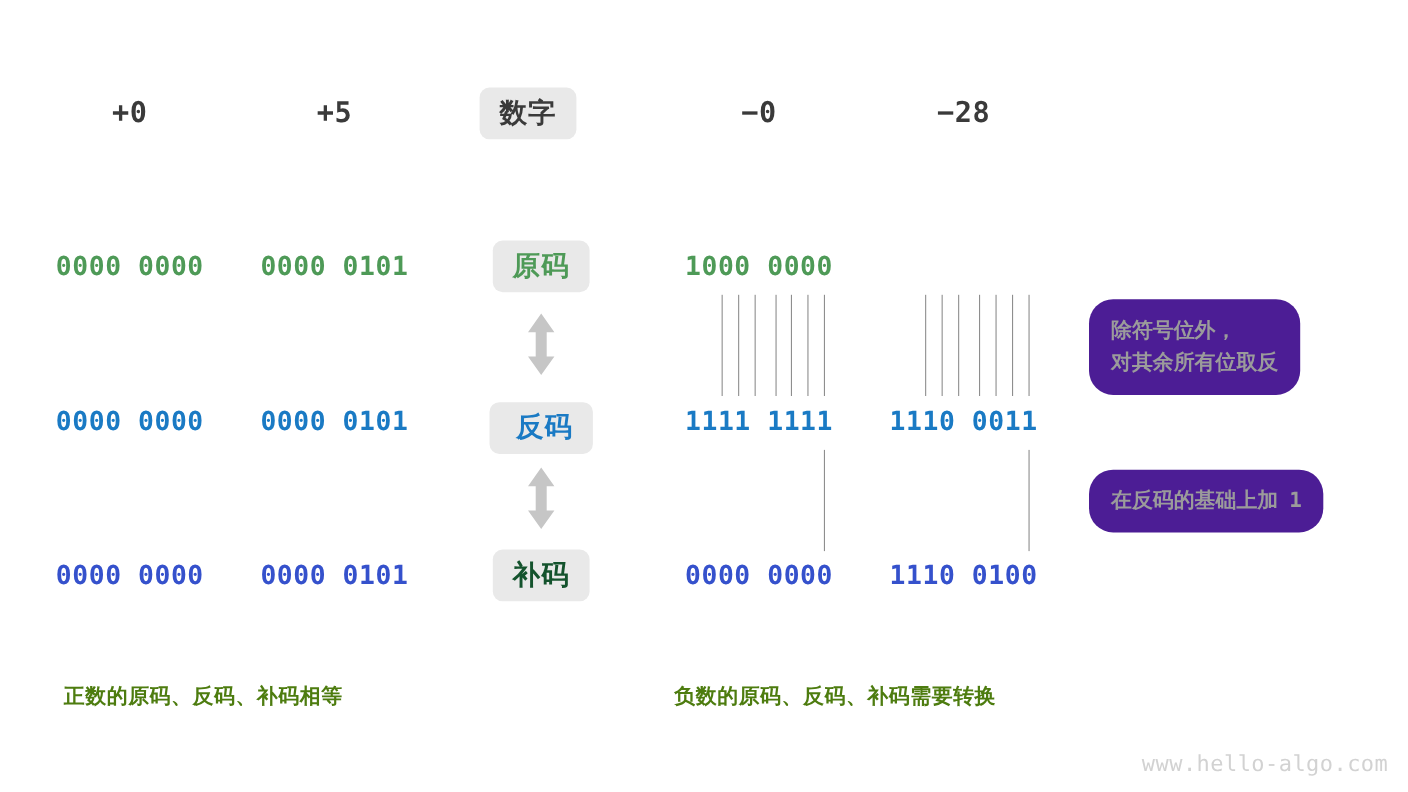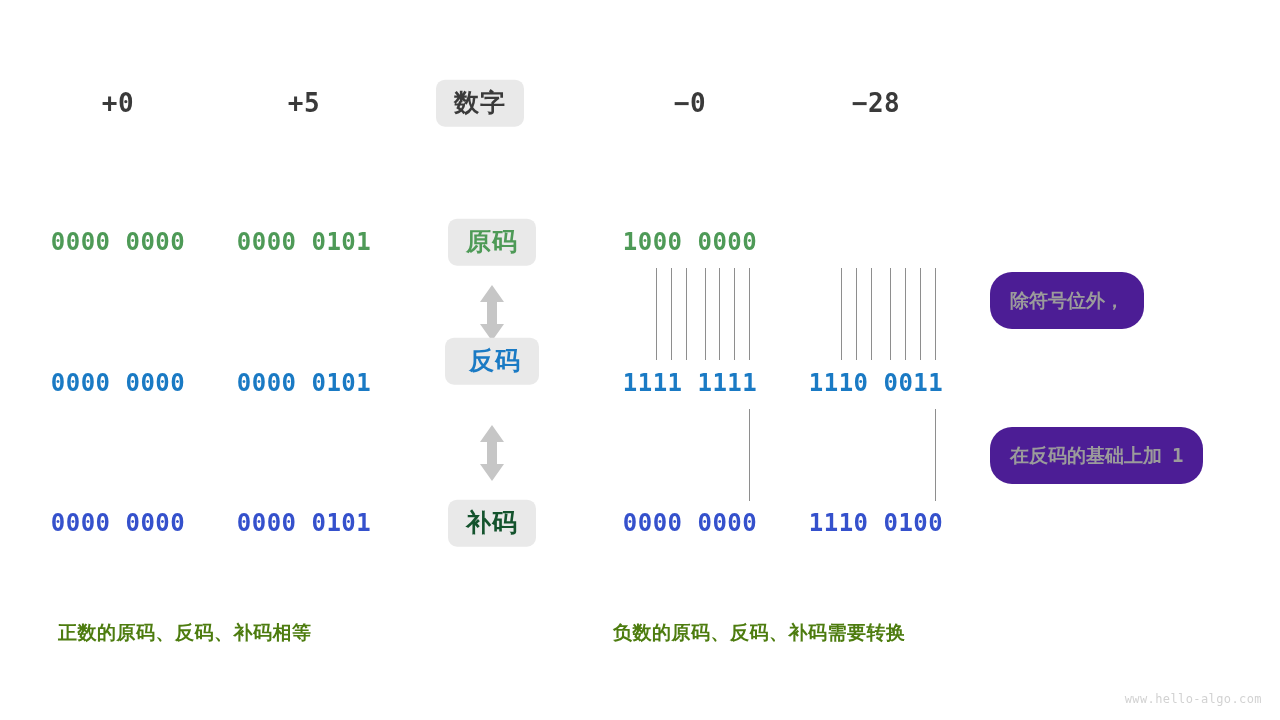--- a/index.html
+++ b/index.html
@@ -108,21 +108,21 @@
     letter-spacing: 0.5px;
     white-space: nowrap;
   }
 
   
   .watermark {
     position: absolute;
     right: 18px;
     bottom: 14px;
     font-family: "DejaVu Sans Mono", monospace;
-    font-size: 12px;
+    font-size: 20px;
     color: #d2d2d2;
     letter-spacing: 0.4px;
   }
 </style>
 </head>
 <body>
 
 <div class="stage">
 
   <div class="cell hdr-num" style="left:118px; top:103px;">+0</div>
@@ -158,21 +158,21 @@
 
   <div class="dbl-arrow" style="left:492px; top:313px;">
     <svg viewBox="0 0 30 58" width="30" height="58" aria-hidden="true">
       <path d="M15 1 L27 18 L20 18 L20 40 L27 40 L15 57 L3 40 L10 40 L10 18 L3 18 Z" fill="#c6c6c6"></path>
     </svg>
   </div>
 
   <div class="cell bits blue" style="left:118px; top:383px;">0000 0000</div>
   <div class="cell bits blue" style="left:304px; top:383px;">0000 0101</div>
 
-  <div class="chip blue" style="left:492px; top:361px;padding-left:24px;">反码</div>
+  <div class="chip blue" style="left:492px; top:389px;padding-left:24px;">反码</div>
 
   <div class="cell bits blue" style="left:690px; top:383px;">1111 1111</div>
   <div class="cell bits blue" style="left:876px; top:383px;">1110 0011</div>
 
   <div class="vline" style="left:749px; top:409px; height:92px;"></div>
   <div class="vline" style="left:935px; top:409px; height:92px;"></div>
 
   <div class="dbl-arrow" style="left:492px; top:453px;">
     <svg viewBox="0 0 30 58" width="30" height="58" aria-hidden="true">
       <path d="M15 1 L27 18 L20 18 L20 40 L27 40 L15 57 L3 40 L10 40 L10 18 L3 18 Z" fill="#c6c6c6"></path>
@@ -182,20 +182,21 @@
   <div class="cell bits indigo" style="left:118px; top:523px;">0000 0000</div>
   <div class="cell bits indigo" style="left:304px; top:523px;">0000 0101</div>
 
   <div class="chip indigo" style="left:492px; top:523px;">补码</div>
 
   <div class="cell bits indigo" style="left:690px; top:523px;">0000 0000</div>
   <div class="cell bits indigo" style="left:876px; top:523px;">1110 0100</div>
 
   <div class="note" style="left:990px; top:272px;">
     <div>除符号位外，</div>
+    <div>对其余所有位取反</div>
   </div>
 
   <div class="note" style="left:990px; top:427px;">
     <span>在反码的基础上加</span><span class="mono" style="margin-left:10px;">1</span>
   </div>
 
   <div class="caption" style="left:58px; top:620px;">正数的原码、反码、补码相等</div>
   <div class="caption" style="left:613px; top:620px;">负数的原码、反码、补码需要转换</div>
 
   <div class="watermark">www.hello-algo.com</div>

